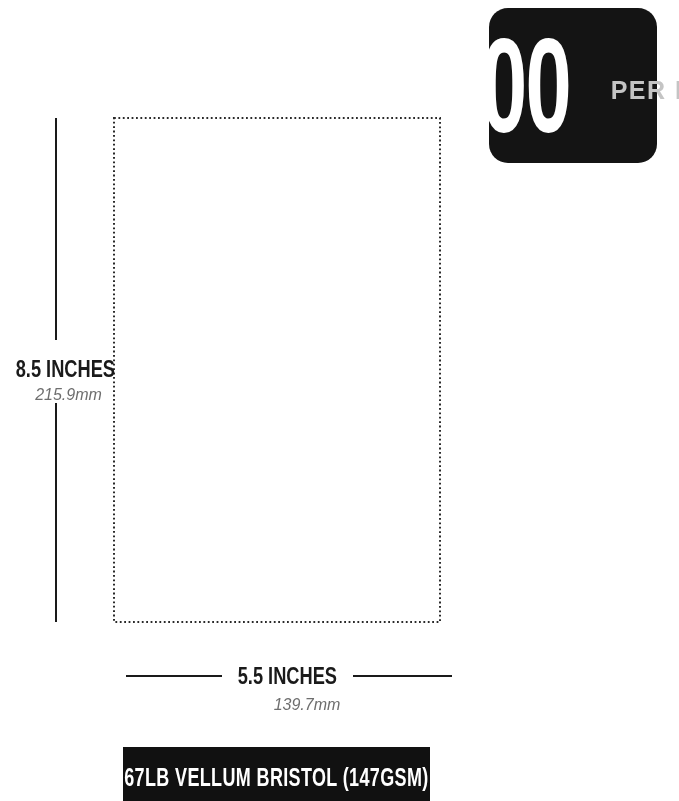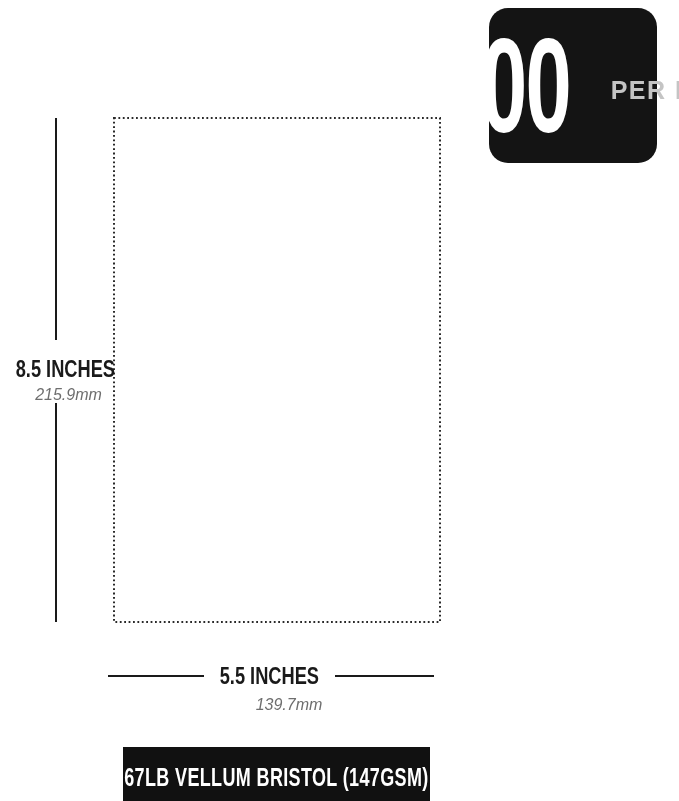--- a/index.html
+++ b/index.html
@@ -93,37 +93,37 @@
     font-size: 16px;
     font-style: italic;
     color: #6e6e6e;
     line-height: 1.1;
     margin-left: 24px;
   }
 
   
   .width-dim {
     position: absolute;
-    left: 108px;
+    left: 126px;
     top: 659px;
     width: 326px;
     height: 34px;
     display: flex;
     align-items: center;
     justify-content: space-between;
   }
   .hline {
     height: 2px;
     background: #1a1a1a;
   }
   .hline-left { width: 96px; }
   .hline-right { width: 99px; }
   .width-metric {
     position: absolute;
-    left: 114px;
+    left: 132px;
     top: 693px;
     width: 326px;
     text-align: center;
   }
 
   
   .footer-bar {
     position: absolute;
     left: 123px;
     top: 747px;

